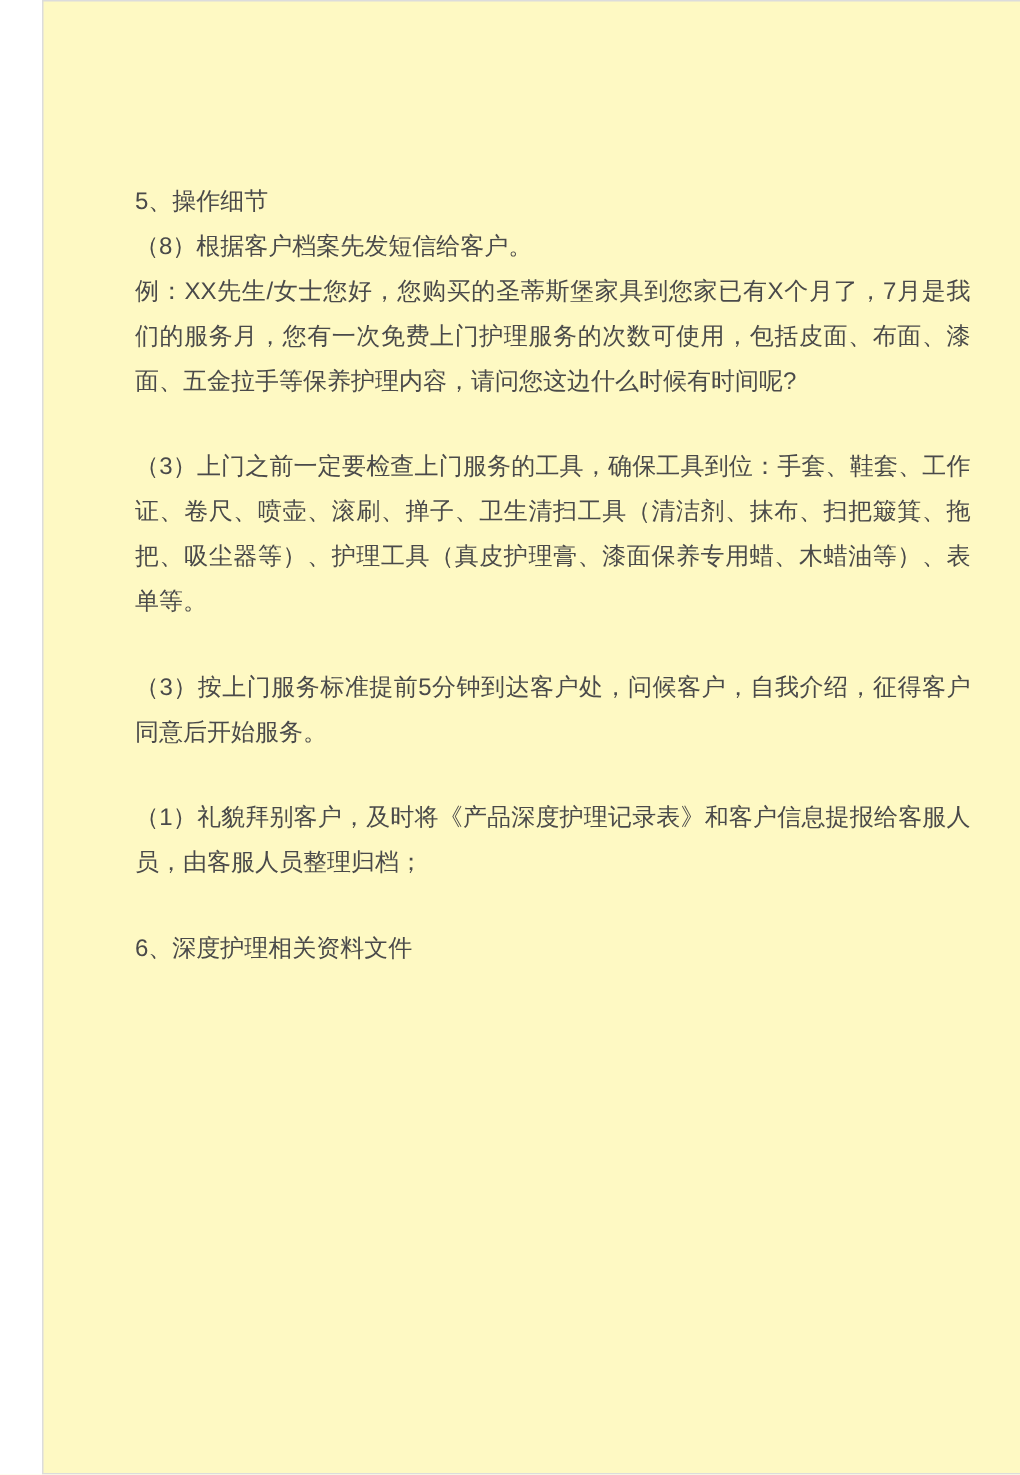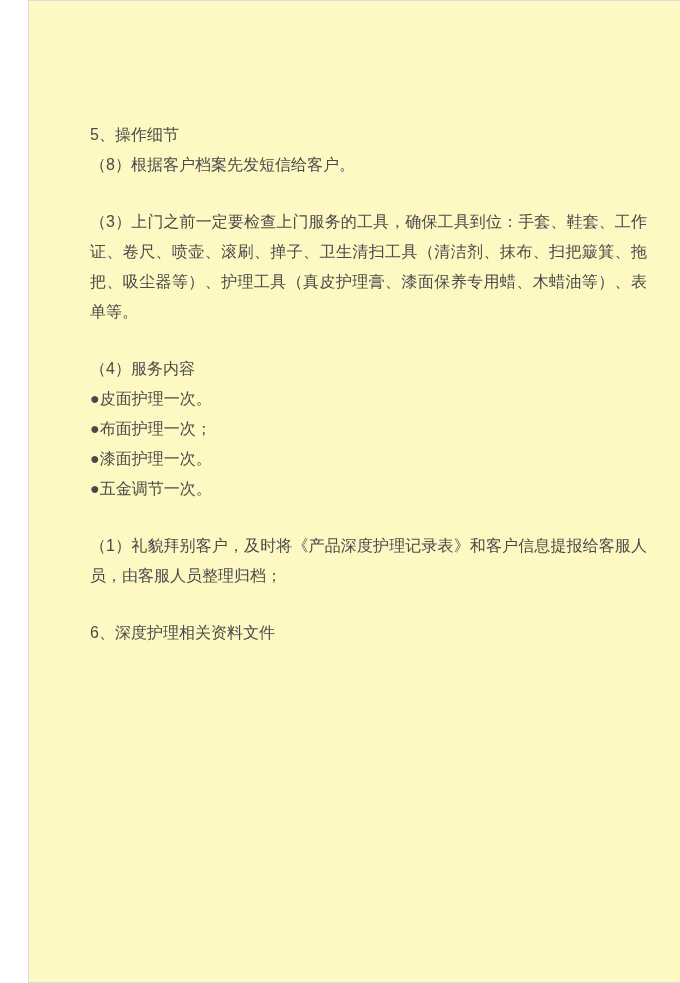--- a/index.html
+++ b/index.html
@@ -31,34 +31,31 @@
   }
 </style>
 </head>
 <body>
 
 <div class="page">
 
   <section class="block">
     <p class="line">5、操作细节</p>
     <p class="line">（8）根据客户档案先发短信给客户。</p>
+    <p class="line">例：XX先生/女士您好，您购买的圣蒂斯堡家具到您家已有X个月了，7月是我们的服务月，您有一次免费上门护理服务的次数可使用，包括皮面、布面、漆面、五金拉手等保养护理内容，请问您这边什么时候有时间呢?</p>
   </section>
 
   <section class="block spaced">
     <p class="line">（3）上门之前一定要检查上门服务的工具，确保工具到位：手套、鞋套、工作证、卷尺、喷壶、滚刷、掸子、卫生清扫工具（清洁剂、抹布、扫把簸箕、拖把、吸尘器等）、护理工具（真皮护理膏、漆面保养专用蜡、木蜡油等）、表单等。</p>
   </section>
 
+  <section class="block spaced">
+    <p class="line">（3）按上门服务标准提前5分钟到达客户处，问候客户，自我介绍，征得客户同意后开始服务。</p>
+  </section>
 
-  <section class="block spaced">
-    <p class="line">（4）服务内容</p>
-    <p class="line">●皮面护理一次。</p>
-    <p class="line">●布面护理一次；</p>
-    <p class="line">●漆面护理一次。</p>
-    <p class="line">●五金调节一次。</p>
-  </section>
 
 
   <section class="block spaced">
     <p class="line">（1）礼貌拜别客户，及时将《产品深度护理记录表》和客户信息提报给客服人员，由客服人员整理归档；</p>
   </section>
 
   <section class="block spaced">
     <p class="line">6、深度护理相关资料文件</p>
   </section>
 

